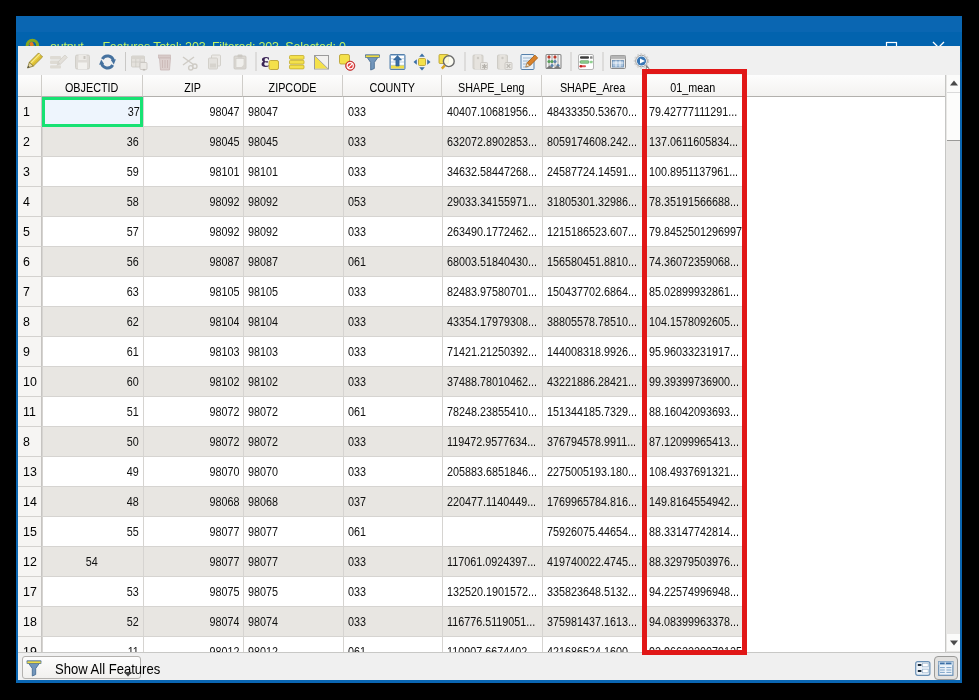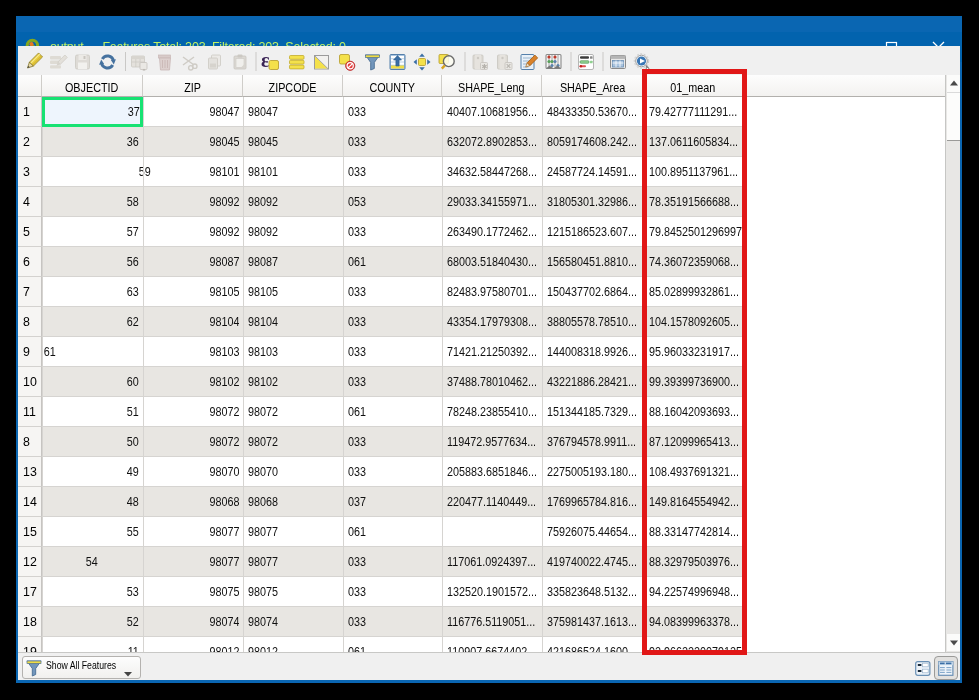--- a/index.html
+++ b/index.html
@@ -17,21 +17,21 @@
 .cell{position:absolute;font-size:12.4px;color:#101010;line-height:31px;white-space:nowrap;overflow:hidden}
 .tx{display:inline-block;transform:scaleX(.87);transform-origin:0 50%;white-space:nowrap}
 .txr{display:inline-block;transform:scaleX(.87);transform-origin:100% 50%;white-space:nowrap}
 .txc{display:inline-block;transform:scaleX(.87);transform-origin:50% 50%;white-space:nowrap}
 #gcell{position:absolute;left:24px;top:22px;width:101px;height:30px;border:3px solid #17e273;background:#eef5fd;z-index:5;font-size:12.4px;color:#101010;line-height:25px;text-align:right;padding-right:0px}
 #sb{position:absolute;left:927px;top:0;width:15px;height:577px;background:#e8e7e5;border-left:1px solid #c6c6c4}
 .sbtn{position:absolute;left:1px;width:14px;background:#fbfbfa}
 #sthumb{position:absolute;left:1px;top:17px;width:14px;height:49px;background:#fcfcfb;border-top:1px solid #dadada;border-bottom:1px solid #9a9a98}
 #status{position:absolute;left:0;top:606px;width:942px;height:28px;background:#f0f0f0;border-top:1px solid #c8c8c6}
 #saf{position:absolute;left:4px;top:3px;width:119px;height:23px;background:linear-gradient(#fdfdfd,#f1f0ee);border:1px solid #b4b2af;border-radius:3px}
-#saf .lbl{position:absolute;left:23px;top:3px;font-size:10px;color:#000;white-space:nowrap}
+#saf .lbl{position:absolute;left:32px;top:3px;font-size:15px;color:#000;white-space:nowrap}
 #redrect{position:absolute;left:626px;top:53px;width:105px;height:586px;border:5px solid #e11717;z-index:9}
 </style>
 </head><body>
 <div id="win">
   <div id="title">
       <svg width="17" height="17" style="position:absolute;left:9px;top:6px" viewBox="0 0 17 17">
 <circle cx="7.4" cy="7.4" r="5.2" fill="none" stroke="#85a81f" stroke-width="3.1"></circle>
 <line x1="8.6" y1="8.6" x2="14.6" y2="14.6" stroke="#85a81f" stroke-width="3.2" stroke-linecap="round"></line>
 <circle cx="6.5" cy="6.2" r="2.1" fill="#e87a1e"></circle>
 </svg>
@@ -255,21 +255,21 @@
         <div class="rn" style="top:52px;height:30px">2</div>
         <div class="cell" style="left:24px;top:52px;width:97px;height:30px;text-align:right"><span class="txr">36</span></div>
         <div class="cell" style="left:125px;top:52px;width:96px;height:30px;text-align:right"><span class="txr">98045</span></div>
         <div class="cell" style="left:230px;top:52px;width:95px;height:30px"><span class="tx">98045</span></div>
         <div class="cell" style="left:330px;top:52px;width:94px;height:30px"><span class="tx">033</span></div>
         <div class="cell" style="left:429px;top:52px;width:95px;height:30px"><span class="tx">632072.8902853...</span></div>
         <div class="cell" style="left:529px;top:52px;width:97px;height:30px"><span class="tx">8059174608.242...</span></div>
         <div class="cell" style="left:631px;top:52px;width:94px;height:30px"><span class="tx">137.0611605834...</span></div>
         <div class="row odd" style="top:82px;height:30px"></div>
         <div class="rn" style="top:82px;height:30px">3</div>
-        <div class="cell" style="left:36px;top:82px;width:97px;height:30px;text-align:right"><span class="txr">59</span></div>
+        <div class="cell" style="left:24px;top:82px;width:97px;height:30px;text-align:right"><span class="txr">59</span></div>
         <div class="cell" style="left:125px;top:82px;width:96px;height:30px;text-align:right"><span class="txr">98101</span></div>
         <div class="cell" style="left:230px;top:82px;width:95px;height:30px"><span class="tx">98101</span></div>
         <div class="cell" style="left:330px;top:82px;width:94px;height:30px"><span class="tx">033</span></div>
         <div class="cell" style="left:429px;top:82px;width:95px;height:30px"><span class="tx">34632.58447268...</span></div>
         <div class="cell" style="left:529px;top:82px;width:97px;height:30px"><span class="tx">24587724.14591...</span></div>
         <div class="cell" style="left:631px;top:82px;width:94px;height:30px"><span class="tx">100.8951137961...</span></div>
         <div class="row ev" style="top:112px;height:30px"></div>
         <div class="rn" style="top:112px;height:30px">4</div>
         <div class="cell" style="left:24px;top:112px;width:97px;height:30px;text-align:right"><span class="txr">58</span></div>
         <div class="cell" style="left:125px;top:112px;width:96px;height:30px;text-align:right"><span class="txr">98092</span></div>
@@ -309,21 +309,21 @@
         <div class="rn" style="top:232px;height:30px">8</div>
         <div class="cell" style="left:24px;top:232px;width:97px;height:30px;text-align:right"><span class="txr">62</span></div>
         <div class="cell" style="left:125px;top:232px;width:96px;height:30px;text-align:right"><span class="txr">98104</span></div>
         <div class="cell" style="left:230px;top:232px;width:95px;height:30px"><span class="tx">98104</span></div>
         <div class="cell" style="left:330px;top:232px;width:94px;height:30px"><span class="tx">033</span></div>
         <div class="cell" style="left:429px;top:232px;width:95px;height:30px"><span class="tx">43354.17979308...</span></div>
         <div class="cell" style="left:529px;top:232px;width:97px;height:30px"><span class="tx">38805578.78510...</span></div>
         <div class="cell" style="left:631px;top:232px;width:94px;height:30px"><span class="tx">104.1578092605...</span></div>
         <div class="row odd" style="top:262px;height:30px"></div>
         <div class="rn" style="top:262px;height:30px">9</div>
-        <div class="cell" style="left:24px;top:262px;width:97px;height:30px;text-align:left"><span class="txr">61</span></div>
+        <div class="cell" style="left:24px;top:262px;width:97px;height:30px;text-align:right"><span class="txr">61</span></div>
         <div class="cell" style="left:125px;top:262px;width:96px;height:30px;text-align:right"><span class="txr">98103</span></div>
         <div class="cell" style="left:230px;top:262px;width:95px;height:30px"><span class="tx">98103</span></div>
         <div class="cell" style="left:330px;top:262px;width:94px;height:30px"><span class="tx">033</span></div>
         <div class="cell" style="left:429px;top:262px;width:95px;height:30px"><span class="tx">71421.21250392...</span></div>
         <div class="cell" style="left:529px;top:262px;width:97px;height:30px"><span class="tx">144008318.9926...</span></div>
         <div class="cell" style="left:631px;top:262px;width:94px;height:30px"><span class="tx">95.96033231917...</span></div>
         <div class="row ev" style="top:292px;height:30px"></div>
         <div class="rn" style="top:292px;height:30px">10</div>
         <div class="cell" style="left:24px;top:292px;width:97px;height:30px;text-align:right"><span class="txr">60</span></div>
         <div class="cell" style="left:125px;top:292px;width:96px;height:30px;text-align:right"><span class="txr">98102</span></div>

